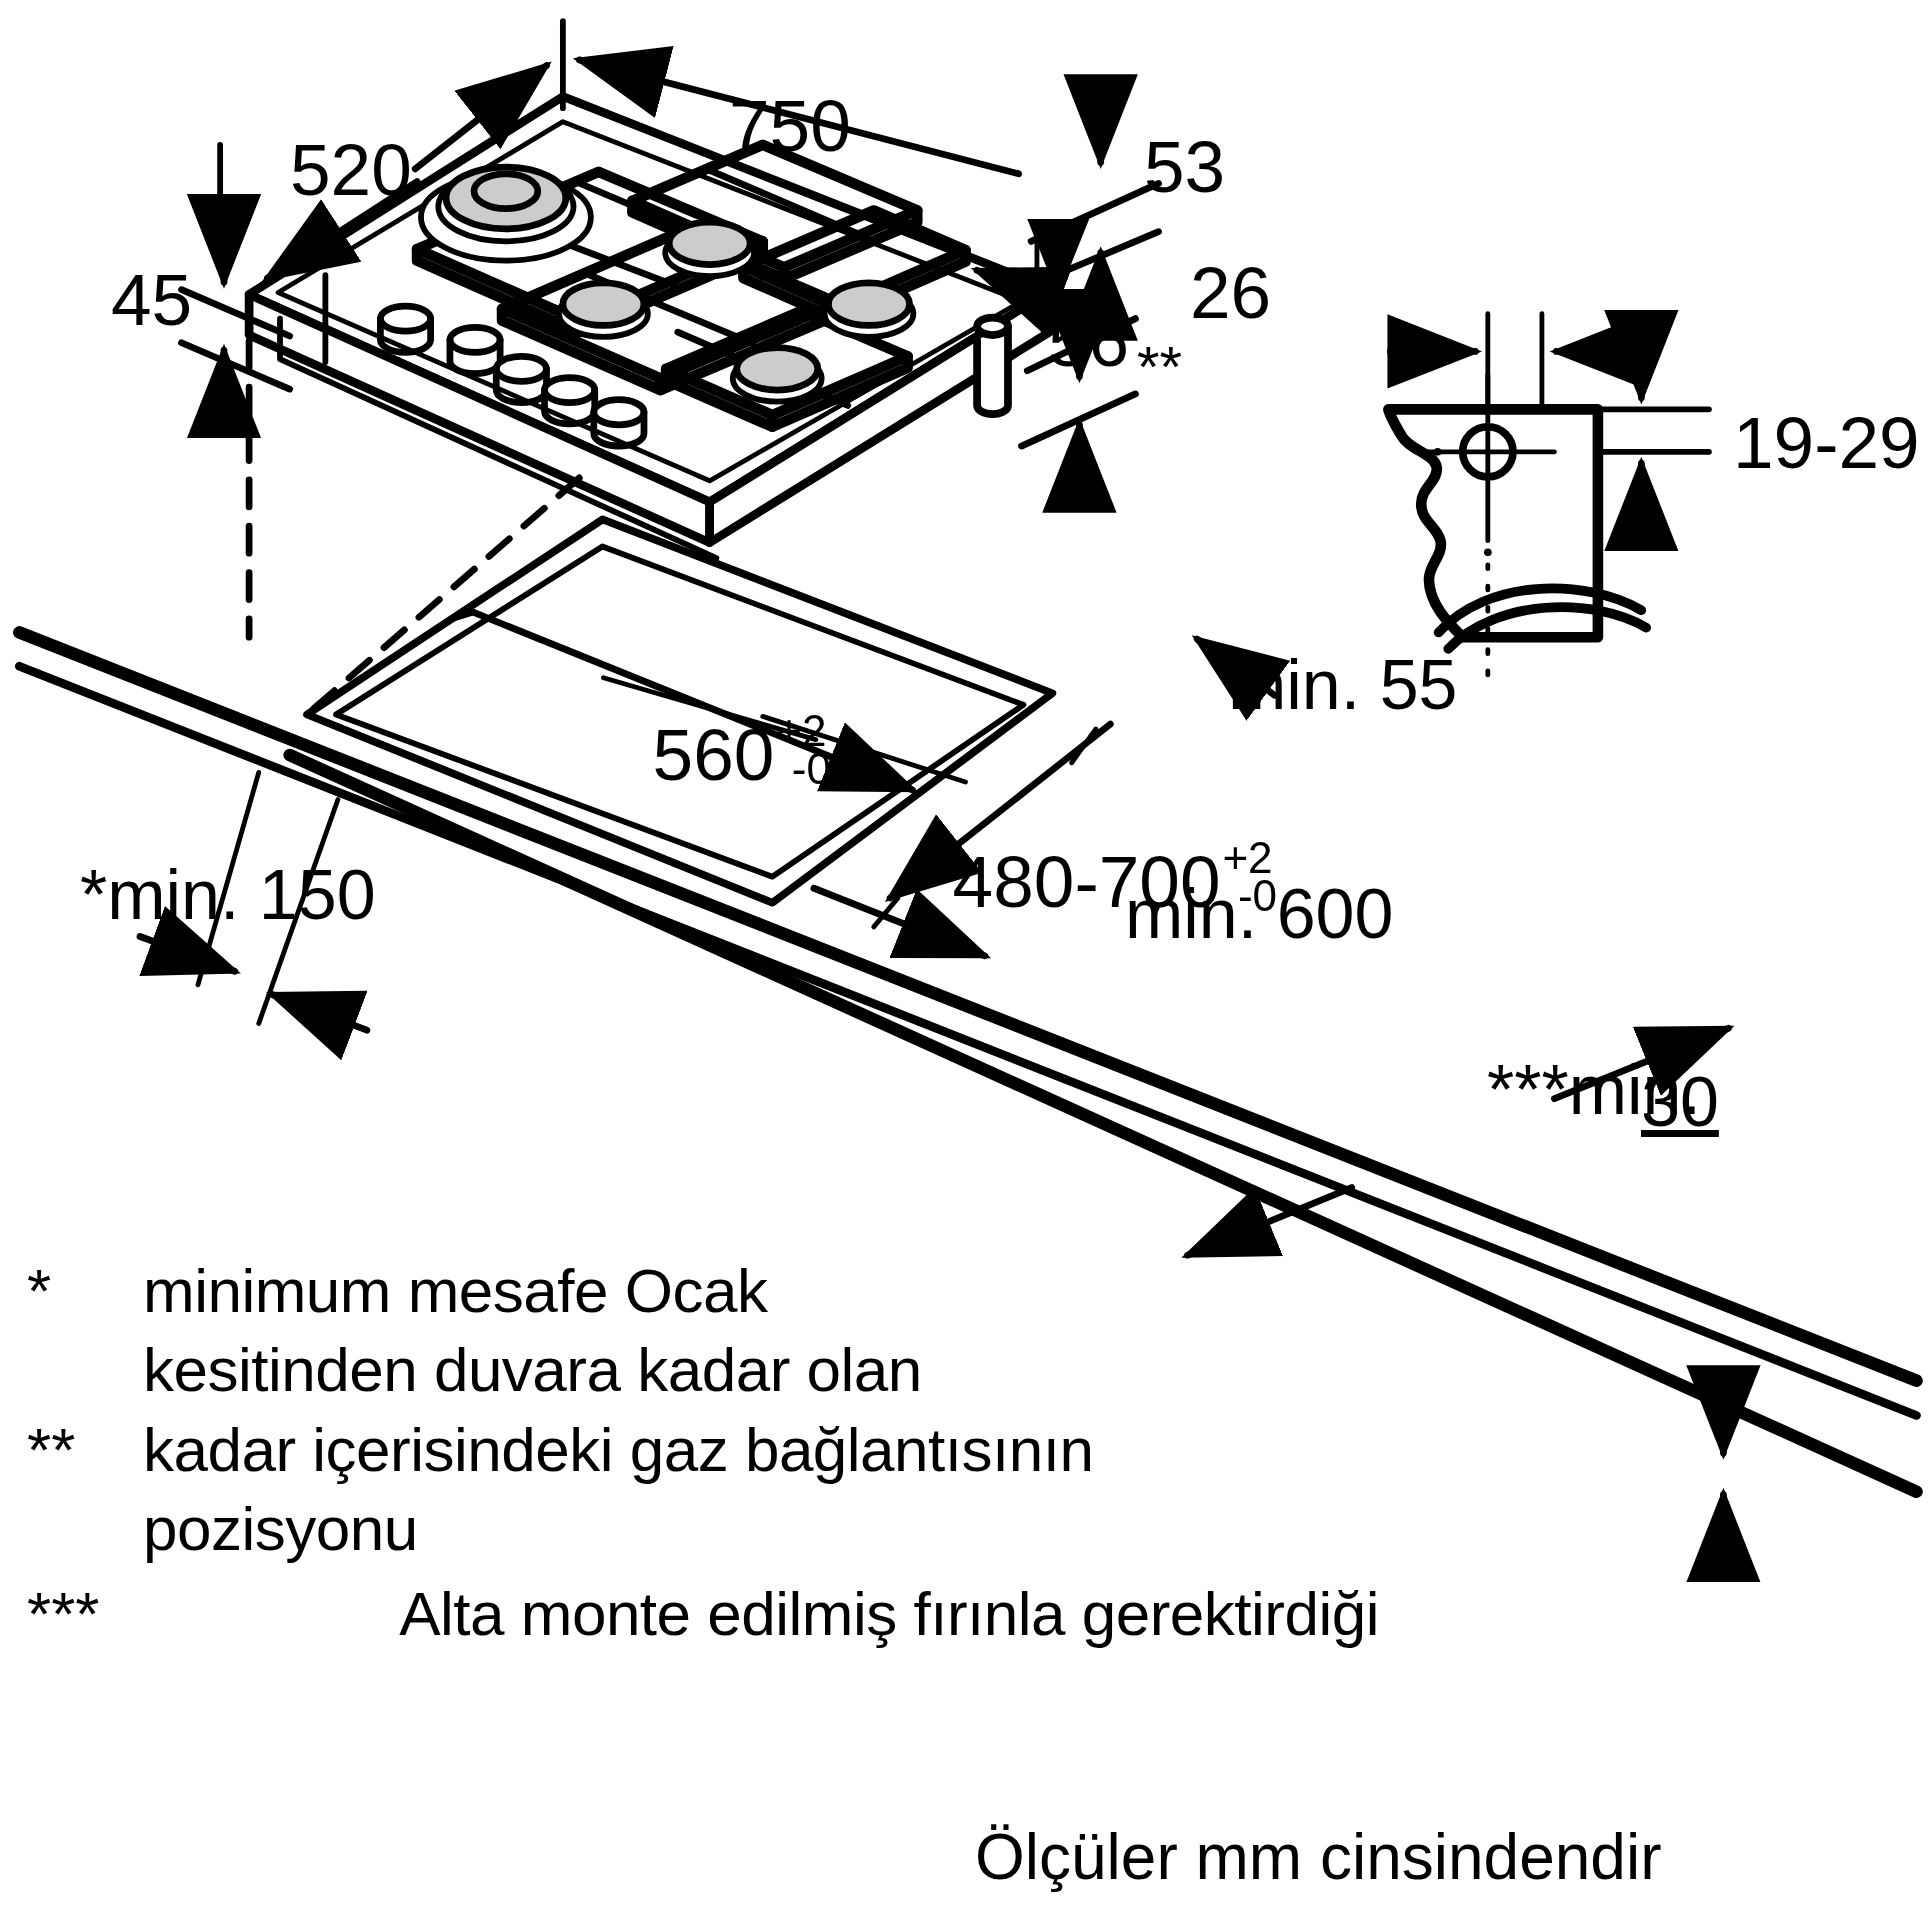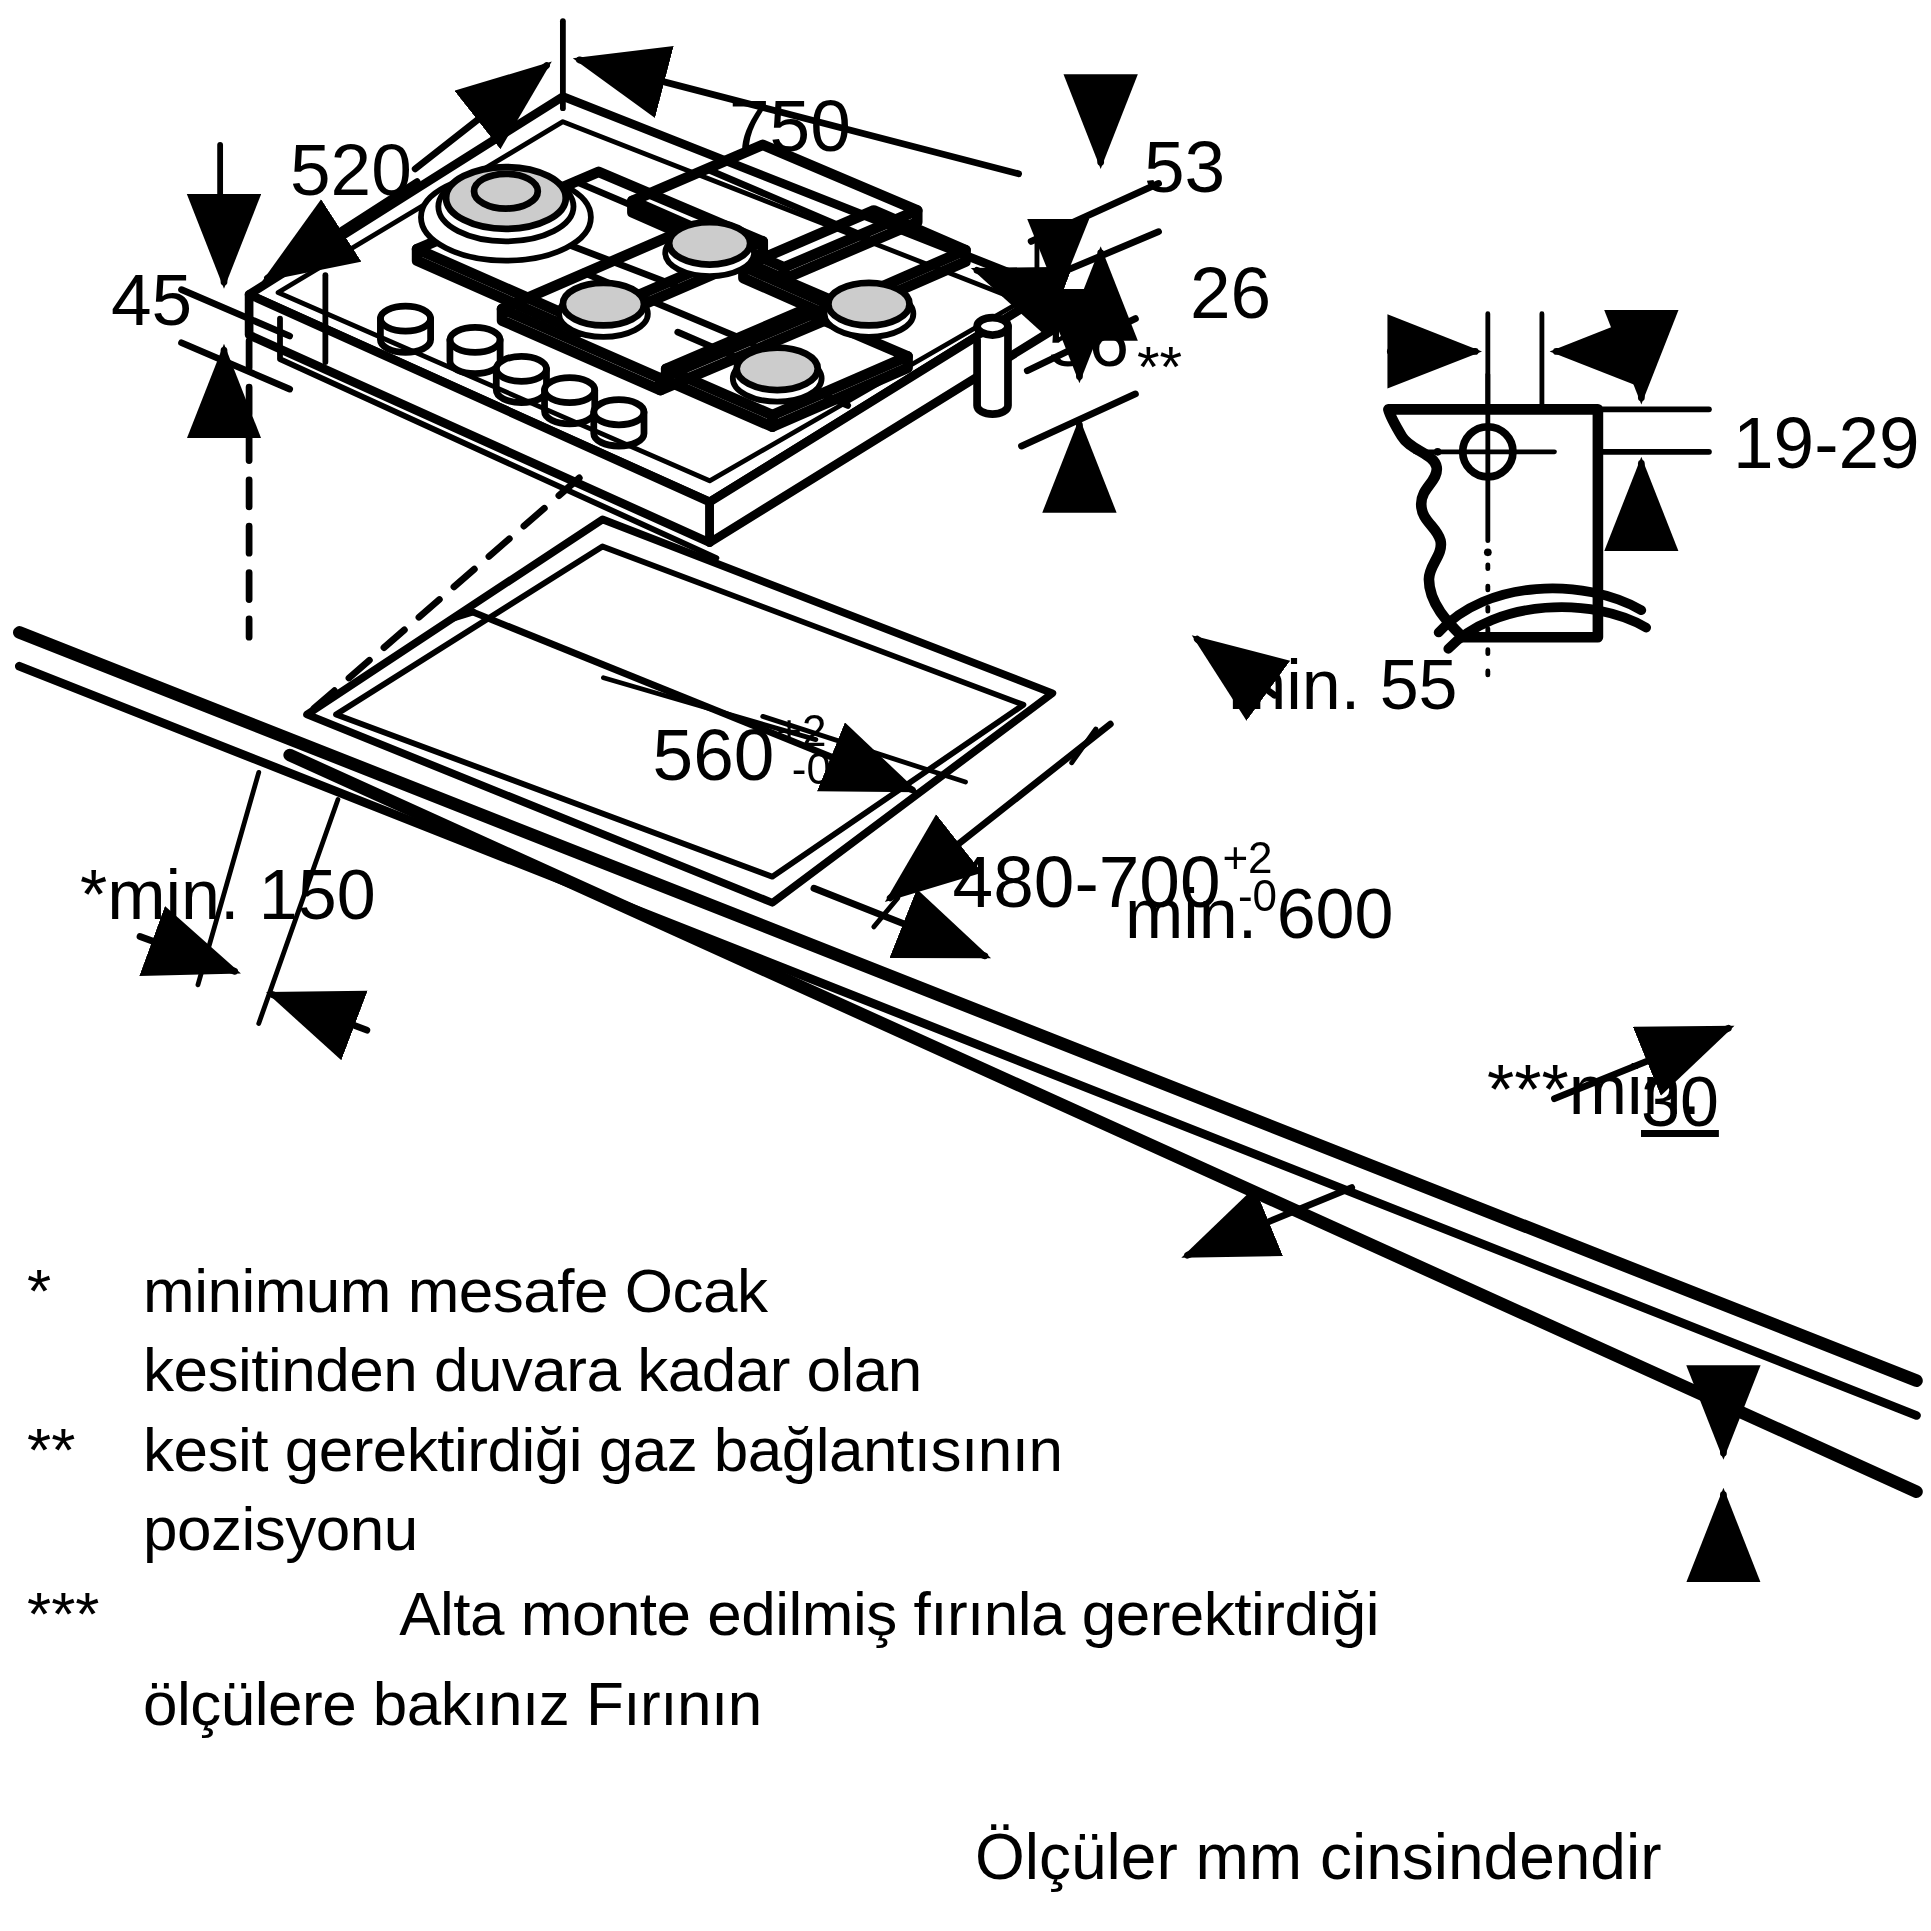--- a/index.html
+++ b/index.html
@@ -292,30 +292,29 @@
     <div class="star" style="width:116px;flex:none;">*</div>
     <div style="flex:1;">
       <div class="note" style="margin-bottom:7.7px;">minimum mesafe Ocak</div>
       <div class="note">kesitinden duvara kadar olan</div>
     </div>
   </div>
 
   <div style="display:flex;align-items:flex-start;margin-bottom:5.8px;margin-top:9.7px;">
     <div class="star" style="width:116px;flex:none;">**</div>
     <div style="flex:1;">
-      <div class="note" style="margin-bottom:7.7px;">kesit gerektirdiği gaz bağlantısının</div>
+      <div class="note" style="margin-bottom:7.7px;">kadar içerisindeki gaz bağlantısının</div>
       <div class="note">pozisyonu</div>
     </div>
   </div>
 
   <div style="display:flex;align-items:flex-start;margin-top:13.5px;">
     <div class="star" style="width:116px;flex:none;">***</div>
     <div style="flex:1;">
       <div class="note" style="margin-bottom:19px;text-align:right;">Alta monte edilmiş fırınla gerektirdiği</div>
-      <div class="note">ölçülere bakınız Fırının</div>
     </div>
   </div>
 
 </div>
 
 <div class="foot" style="position:absolute;left:975px;top:1820px;">Ölçüler mm cinsindendir</div>
 
 </div>
 
 

